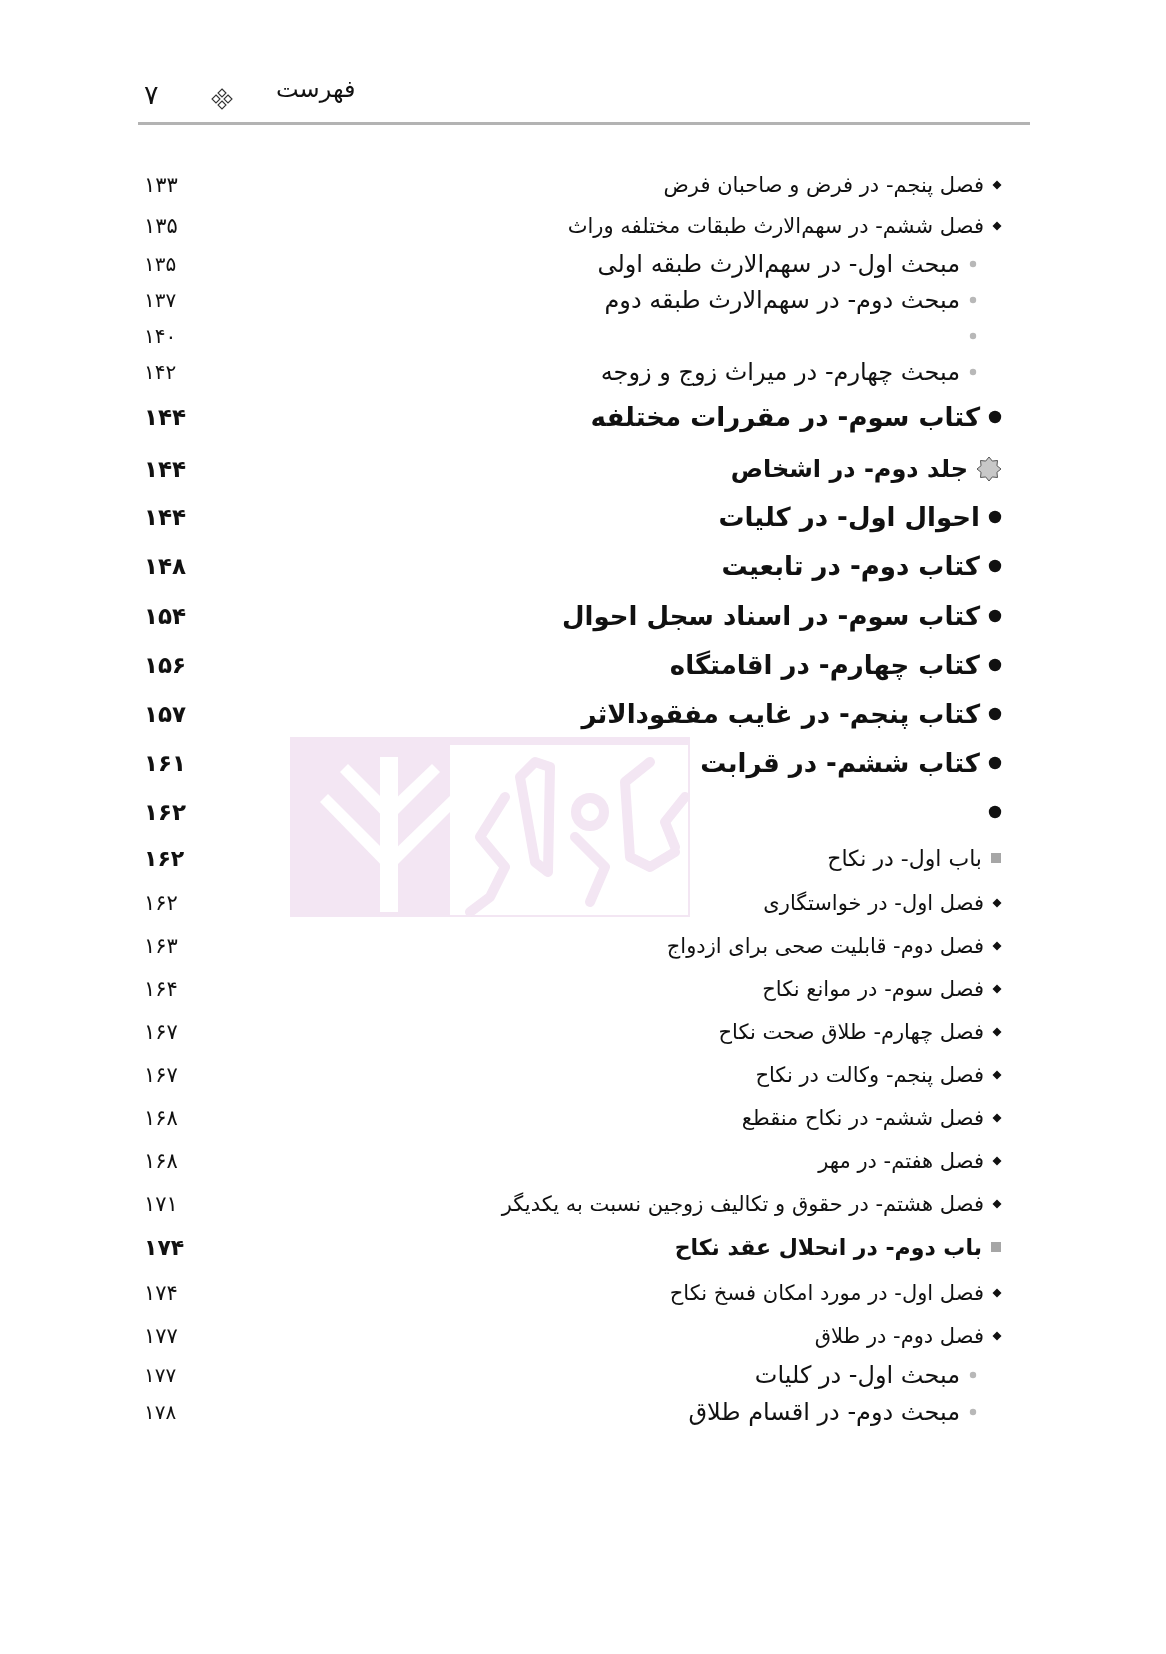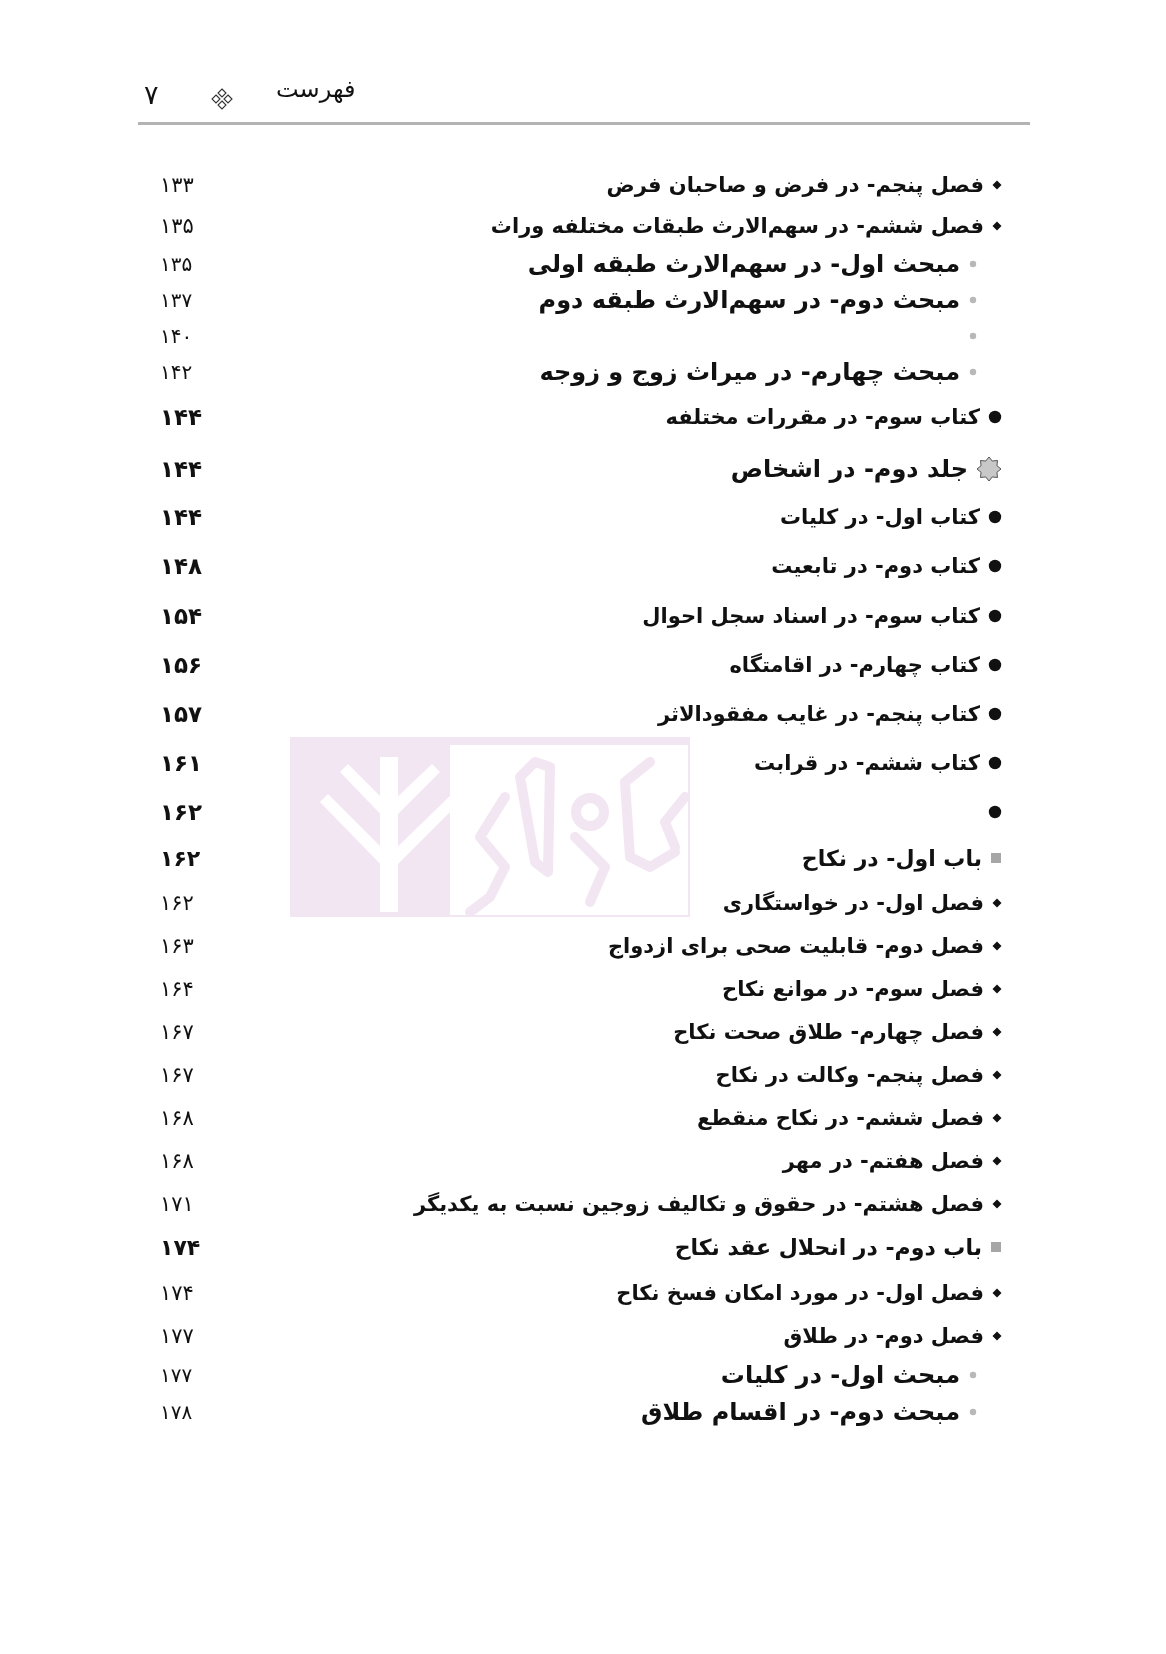--- a/index.html
+++ b/index.html
@@ -41,33 +41,32 @@
     .toc { position: absolute; left: 0; top: 0; width: 1166px; height: 1654px; }
     .entry {
       position: absolute; left: 138px; width: 864px;
       display: flex; flex-direction: row-reverse; align-items: center;
       direction: ltr;
     }
     .entry .bullet { flex: 0 0 auto; display: inline-flex; align-items: center; justify-content: center; }
     .entry .label {
       flex: 0 0 auto; direction: rtl; white-space: nowrap;
       margin-right: 8px;
-      font-weight: bold;
     }
     .entry .spacer { flex: 1 1 auto; }
     .entry .pnum {
-      position: absolute; left: 22px; direction: rtl; white-space: nowrap;
+      position: absolute; left: 6px; direction: rtl; white-space: nowrap;
     }
 
     .lvl-fasl .label { font-size: 21px; }
     .lvl-fasl .pnum { font-size: 21px; }
     .lvl-mabhas { padding-right: 24px; box-sizing: border-box; }
     .lvl-mabhas .label { font-size: 24px; }
     .lvl-mabhas .pnum { font-size: 20px; }
-    .lvl-ketab .label { font-size: 21px; font-weight: bold; }
+    .lvl-ketab .label { font-size: 26px; font-weight: bold; }
     .lvl-ketab .pnum { font-size: 23px; font-weight: bold; }
     .lvl-jeld .label { font-size: 24px; font-weight: bold; }
     .lvl-jeld .pnum { font-size: 23px; font-weight: bold; }
     .lvl-bab .label { font-size: 22px; }
     .lvl-bab .pnum { font-size: 22px; font-weight: bold; }
     .lvl-bab.strong .label { font-weight: bold; }
 
     .b-diamond { width: 10px; height: 10px; }
     .b-dot { width: 10px; height: 10px; }
     .b-disc { width: 14px; height: 14px; }
@@ -194,21 +193,21 @@
     <span class="label">جلد دوم- در اشخاص</span>
     <span class="spacer"></span>
     <span class="pnum">۱۴۴</span>
   </div>
     <div class="entry lvl-ketab" style="top: 500px; height: 34px;">
     <span class="bullet b-disc">
         <svg width="14" height="14" viewBox="0 0 14 14">
           <circle cx="7" cy="7" r="6.2" fill="#111"></circle>
         </svg>
       </span>
-    <span class="label">کتاب اول- در کلیات</span>
+    <span class="label">احوال اول- در کلیات</span>
     <span class="spacer"></span>
     <span class="pnum">۱۴۴</span>
   </div>
     <div class="entry lvl-ketab" style="top: 549px; height: 34px;">
     <span class="bullet b-disc">
         <svg width="14" height="14" viewBox="0 0 14 14">
           <circle cx="7" cy="7" r="6.2" fill="#111"></circle>
         </svg>
       </span>
     <span class="label">کتاب دوم- در تابعیت</span>

